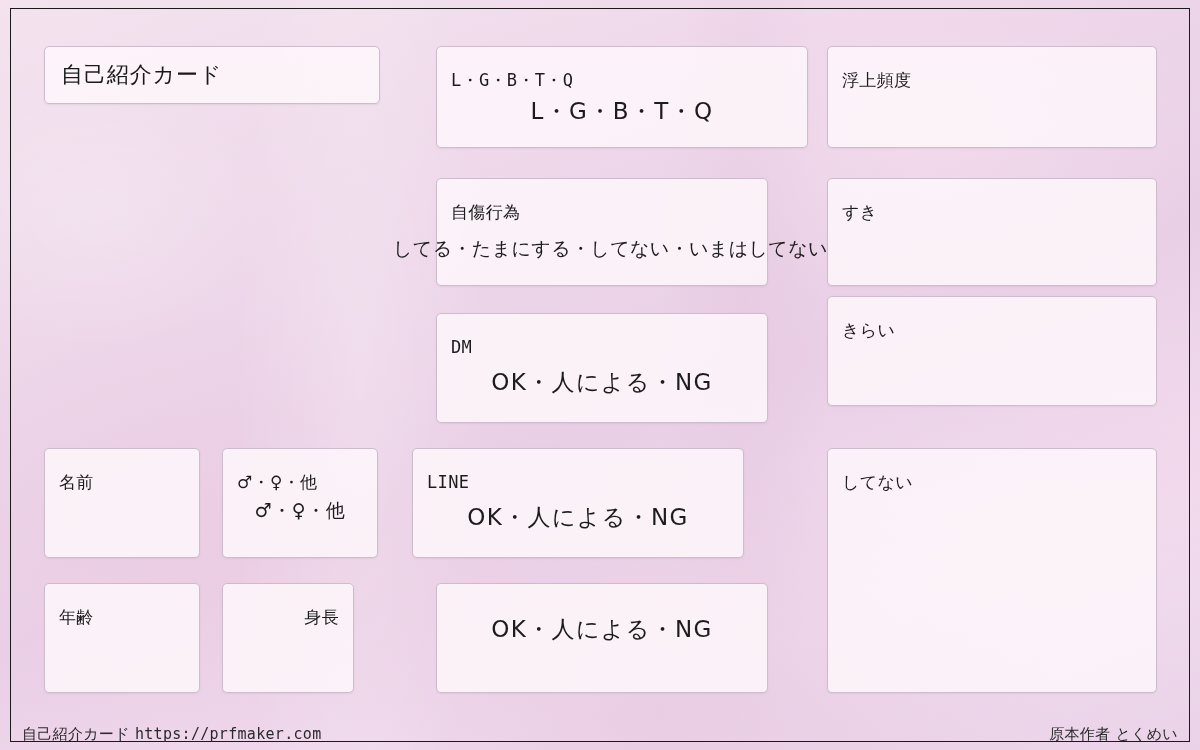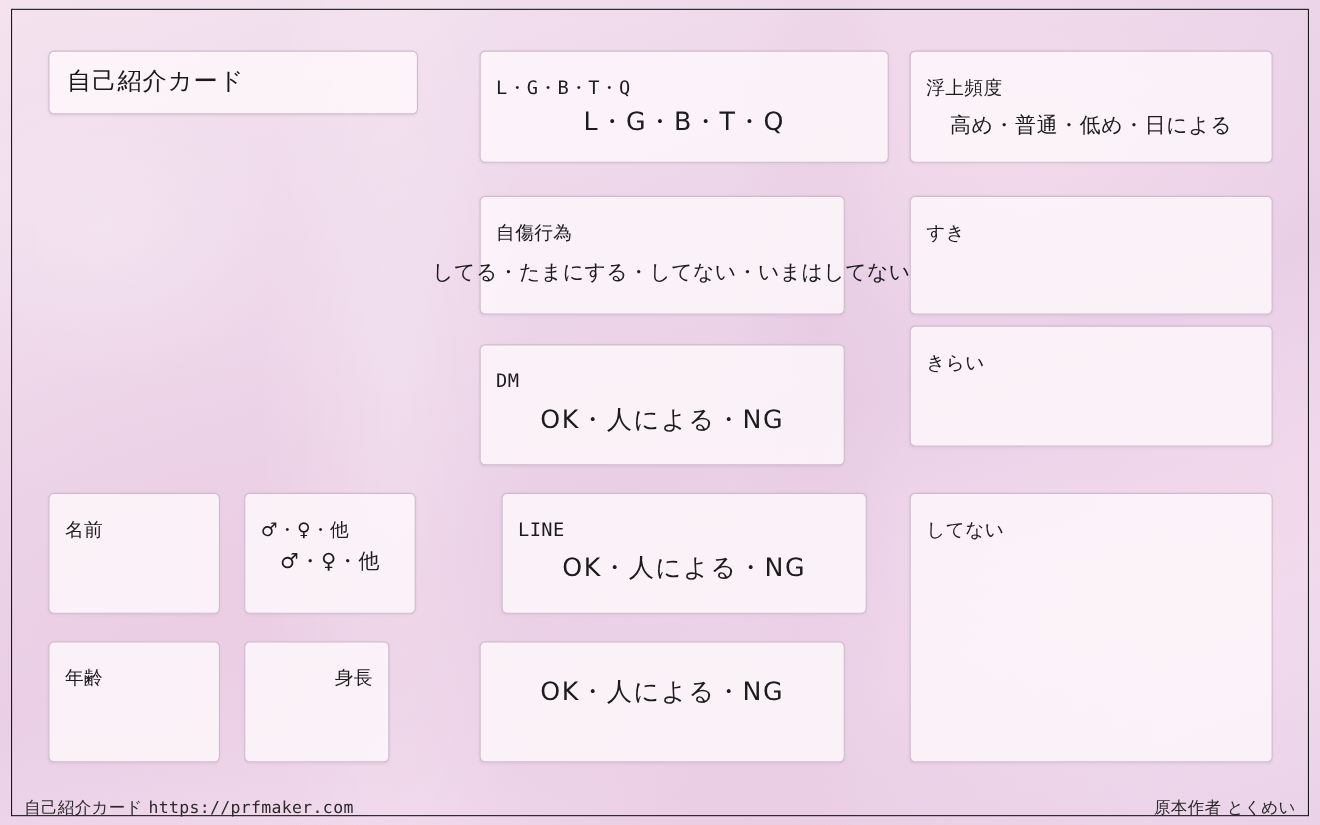--- a/index.html
+++ b/index.html
@@ -131,32 +131,31 @@
   <div class="box" style="left:436px; top:178px; width:332px; height:108px;">
     <span class="label">自傷行為</span>
     <span class="value small tight" style="white-space:nowrap; margin-left:-58px; margin-top:12px;">してる・たまにする・してない・いまはしてない</span>
   </div>
 
   <div class="box" style="left:436px; top:313px; width:332px; height:110px;">
     <span class="label mono">DM</span>
     <span class="value" style="margin-top:8px;">OK・人による・NG</span>
   </div>
 
-  <div class="box" style="left:456px; top:448px; width:332px; height:110px;">
+  <div class="box" style="left:412px; top:448px; width:332px; height:110px;">
     <span class="label mono">LINE</span>
     <span class="value" style="margin-top:8px;">OK・人による・NG</span>
   </div>
 
   <div class="box" style="left:436px; top:583px; width:332px; height:110px;">
     <span class="value" style="margin-top:8px;">OK・人による・NG</span>
   </div>
 
   <div class="box" style="left:827px; top:46px; width:330px; height:102px;">
     <span class="label">浮上頻度</span>
-    <span class="value small" style="margin-top:10px;">高め・普通・低め・日による</span>
   </div>
 
   <div class="box" style="left:827px; top:178px; width:330px; height:108px;">
     <span class="label">すき</span>
     <span class="value small"></span>
   </div>
 
   <div class="box" style="left:827px; top:296px; width:330px; height:110px;">
     <span class="label">きらい</span>
     <span class="value small"></span>

